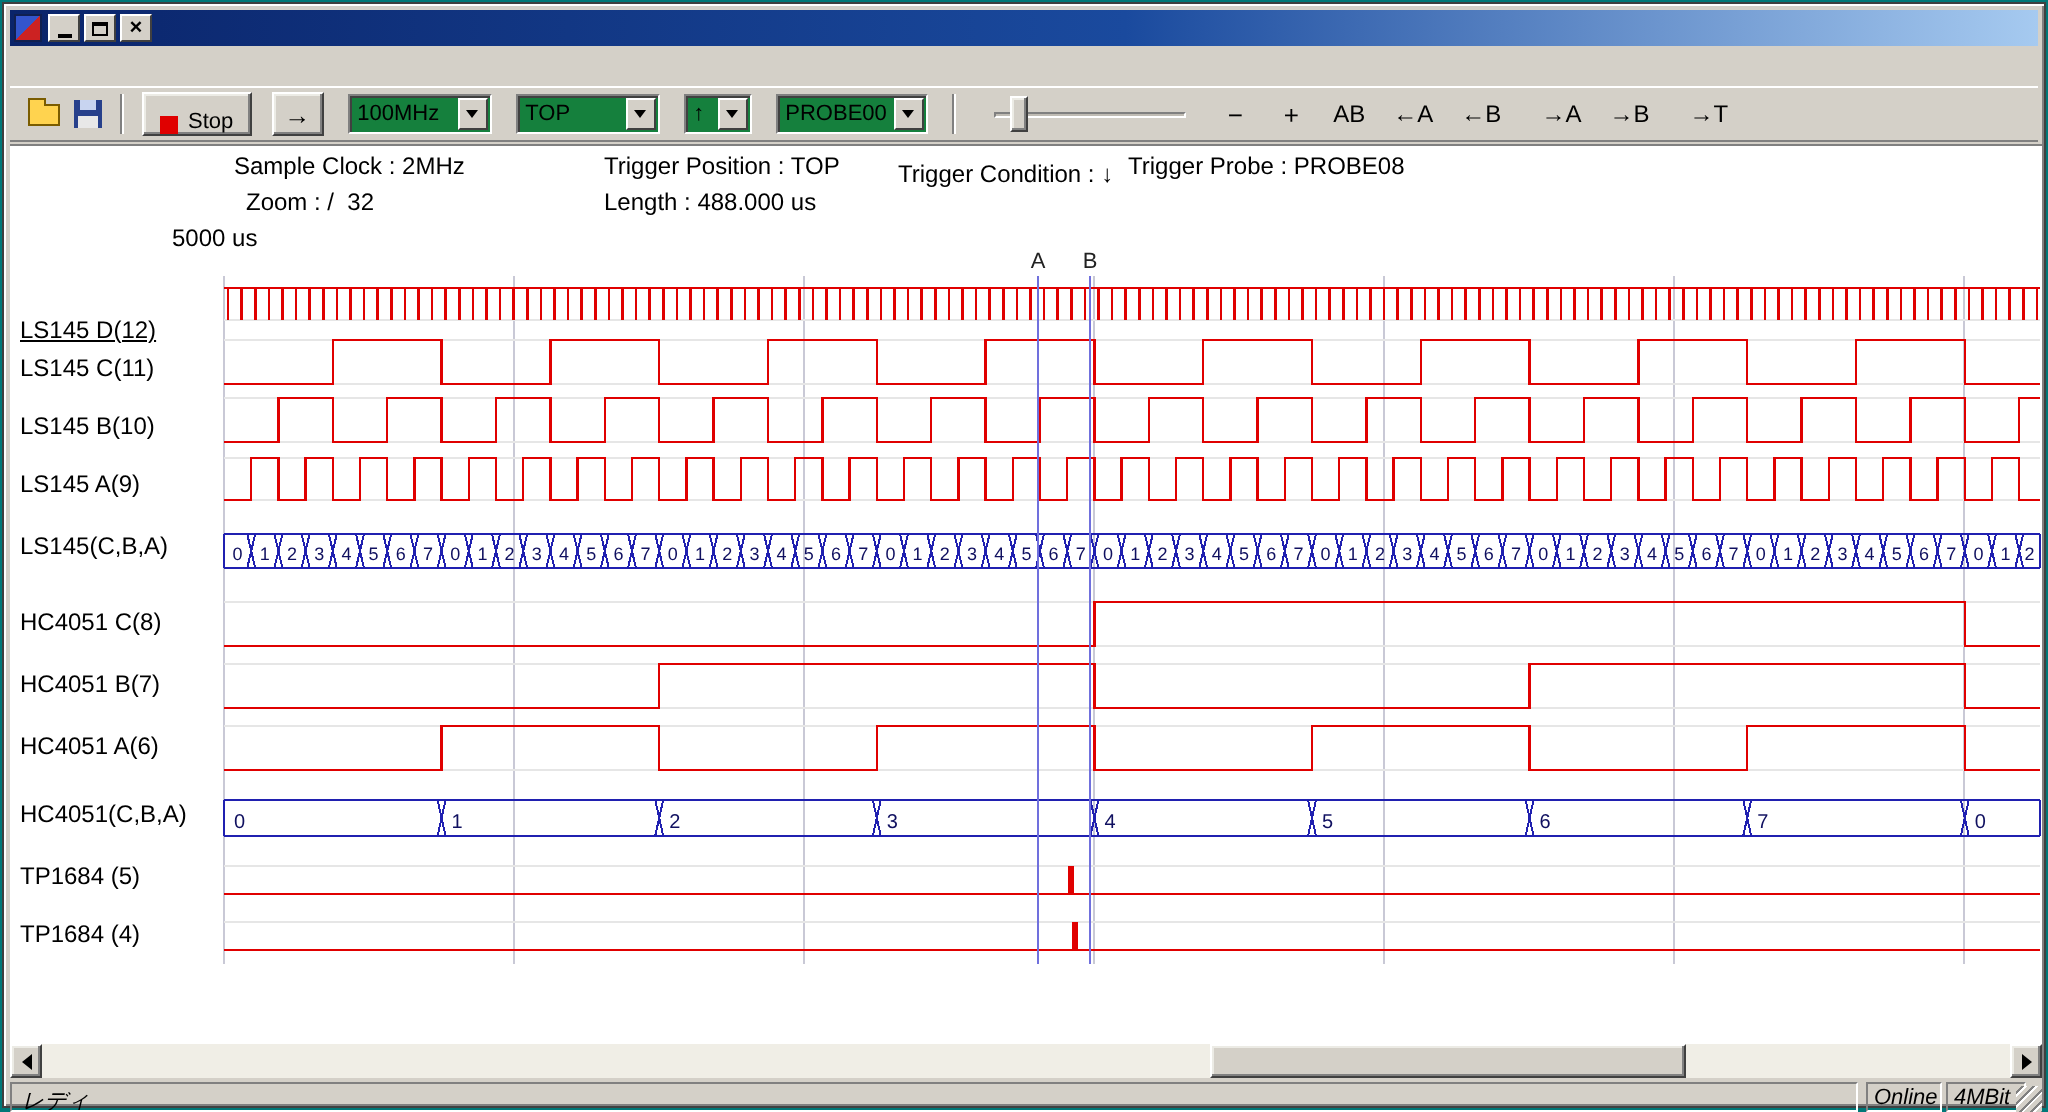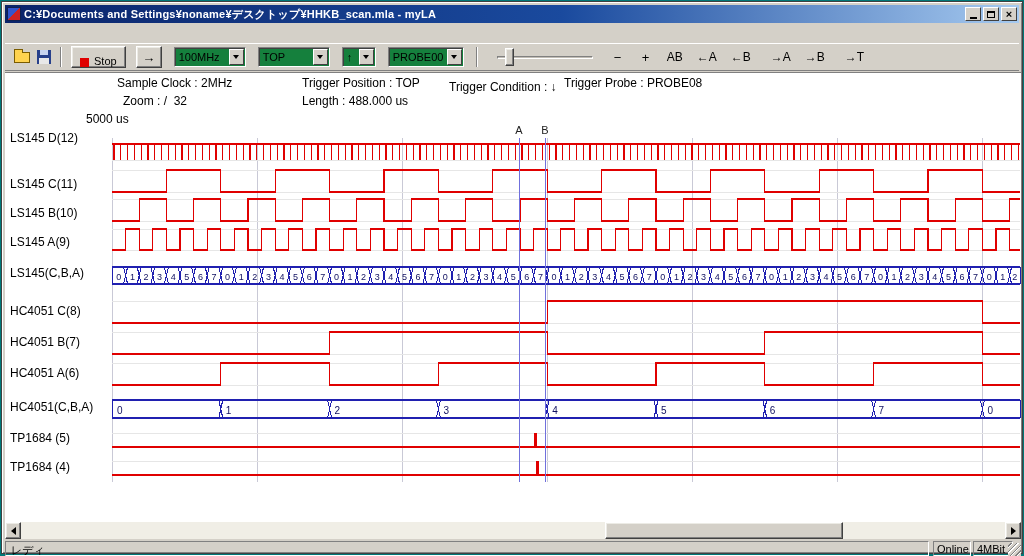--- a/index.html
+++ b/index.html
@@ -92,35 +92,34 @@
   .sb-btn.left { left:0; } .sb-btn.right { right:0; }
   .tri-left { width:0; height:0; border-top:4px solid transparent; border-bottom:4px solid transparent; border-right:5px solid #000; }
   .tri-right { width:0; height:0; border-top:4px solid transparent; border-bottom:4px solid transparent; border-left:5px solid #000; }
   .sb-thumb { position:absolute; left:600px; top:0; width:238px; height:17px; background:#d4d0c8;
               border:1px solid; border-color:#fff #404040 #404040 #fff;
               box-shadow:inset -1px -1px 0 #808080, inset 1px 1px 0 #ecebe5; }
 
   
   .statusbar { position:absolute; left:3px; top:539px; width:1016px; height:15px; font-size:11px; }
   .sb-panel { position:absolute; top:0; height:15px; padding:1px 5px;
-              border:1px solid; border-color:#808080 #fff #fff #808080; color:#000; overflow:hidden; }
+              border:1px solid; border-color:#808080 #fff #fff #808080; color:#000; overflow:hidden;font-style:italic; }
   .sb-ready { left:0; width:924px; }
   .sb-online { left:928px; width:38px; padding:1px 3px; }
   .sb-mem { left:968px; width:40px; padding:1px 3px; }
   .sb-grip { position:absolute; right:0; top:2px; width:13px; height:13px;
              background:repeating-linear-gradient(135deg,#d4d0c8 0 2px,#808080 2px 3px,#fff 3px 4px); }
 </style>
 </head>
 <body>
 
 <div class="window">
 
   <div class="titlebar">
     <span class="app-icon"></span>
-    <span class="title-text">C:¥Documents and Settings¥noname¥デスクトップ¥HHKB_scan.mla - myLA</span>
     <span class="win-btns">
       <span class="win-btn">
           <span class="glyph-min"></span>
         </span>
       <span class="win-btn">
           <span class="glyph-max"></span>
         </span>
       <span class="win-btn">
           <span class="glyph-close">×</span>
         </span>
@@ -179,21 +178,21 @@
 
   <div class="info-text" style="left:115px; top:74px;">Sample Clock : 2MHz</div>
   <div class="info-text" style="left:300px; top:74px;">Trigger Position : TOP</div>
   <div class="info-text" style="left:447px; top:78px;">Trigger Condition : ↓</div>
   <div class="info-text" style="left:562px; top:74px;">Trigger Probe : PROBE08</div>
   <div class="info-text" style="left:121px; top:92px;">Zoom : /  32</div>
   <div class="info-text" style="left:300px; top:92px;">Length : 488.000 us</div>
   <div class="info-text" style="left:84px;  top:110px;">5000 us</div>
 
   <div id="channel-labels">
-      <div class="ch-label" style="top: 129px;">LS145 D(12)</div>
+      <div class="ch-label" style="top: 156px; text-decoration: underline;">LS145 D(12)</div>
       <div class="ch-label" style="top: 175px;">LS145 C(11)</div>
       <div class="ch-label" style="top: 204px;">LS145 B(10)</div>
       <div class="ch-label" style="top: 233px;">LS145 A(9)</div>
       <div class="ch-label" style="top: 264px;">LS145(C,B,A)</div>
       <div class="ch-label" style="top: 302px;">HC4051 C(8)</div>
       <div class="ch-label" style="top: 333px;">HC4051 B(7)</div>
       <div class="ch-label" style="top: 364px;">HC4051 A(6)</div>
       <div class="ch-label" style="top: 398px;">HC4051(C,B,A)</div>
       <div class="ch-label" style="top: 429px;">TP1684 (5)</div>
       <div class="ch-label" style="top: 458px;">TP1684 (4)</div>

